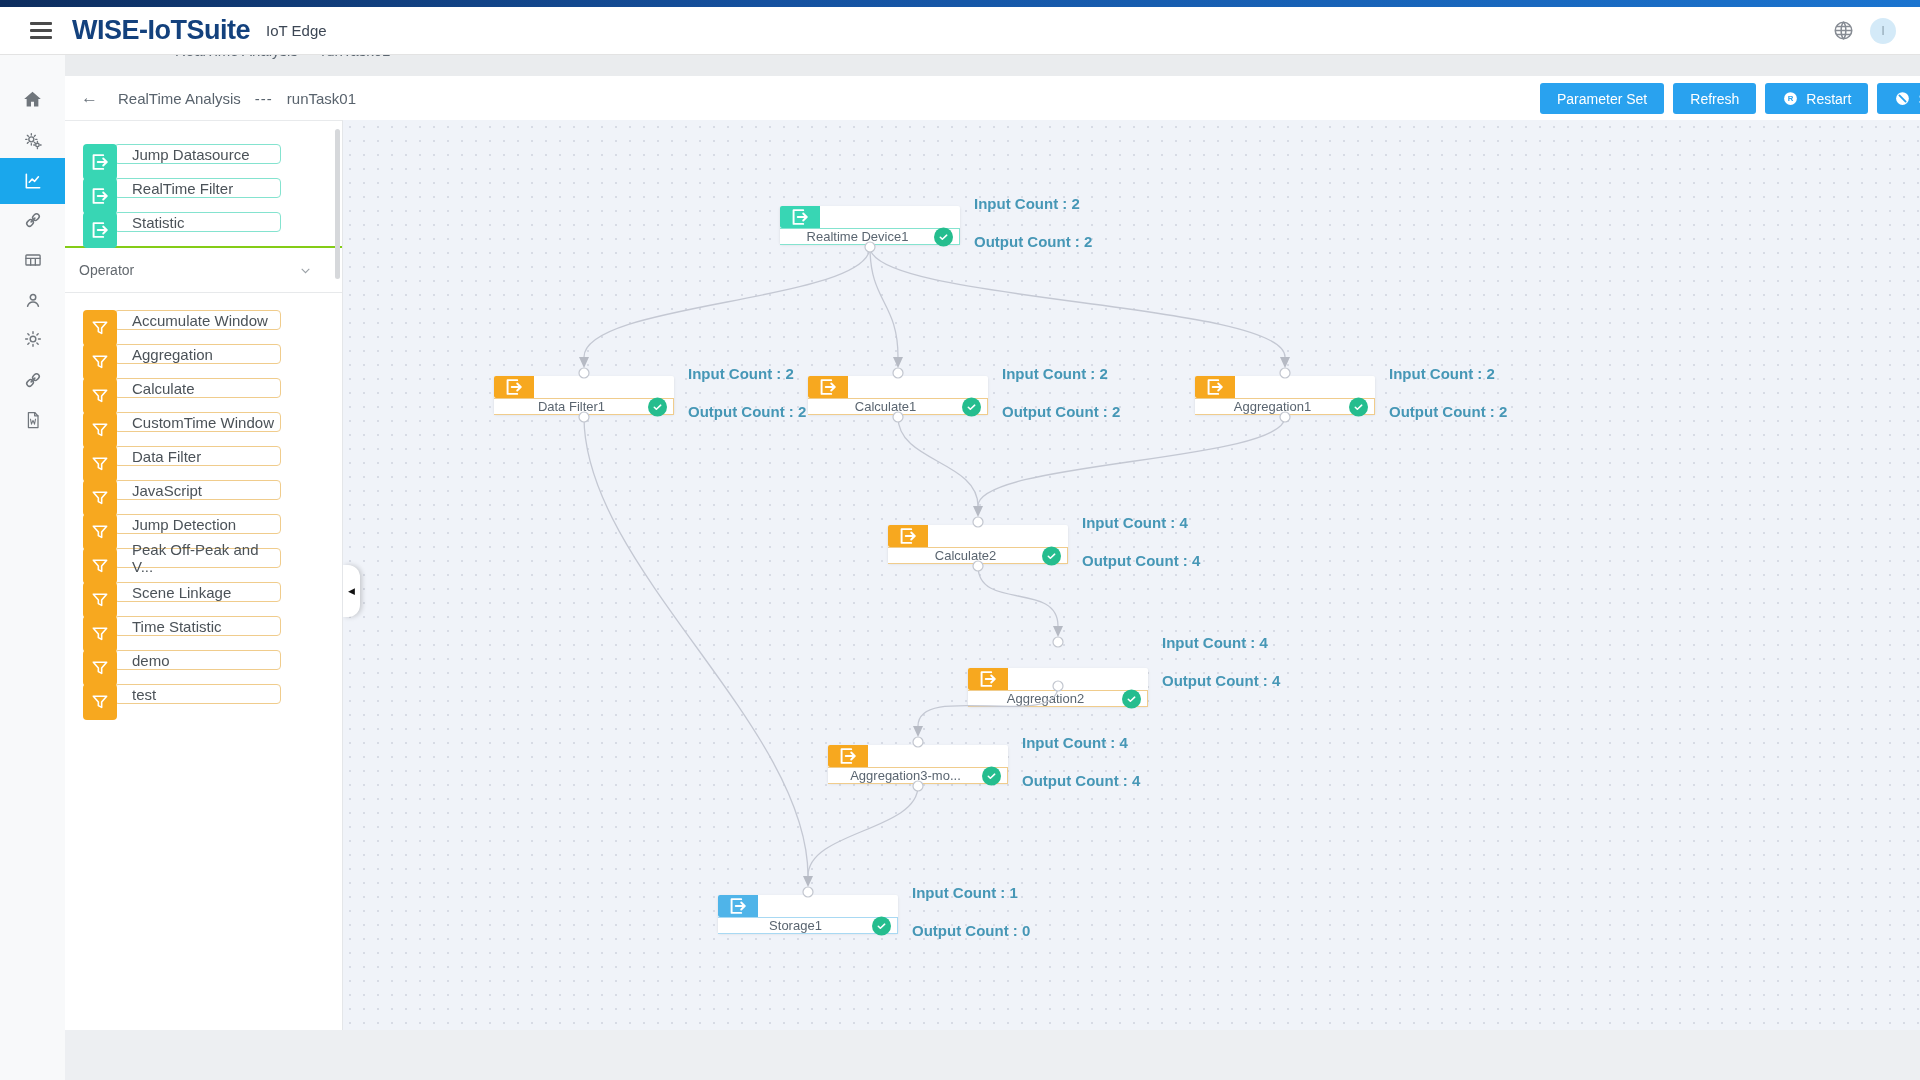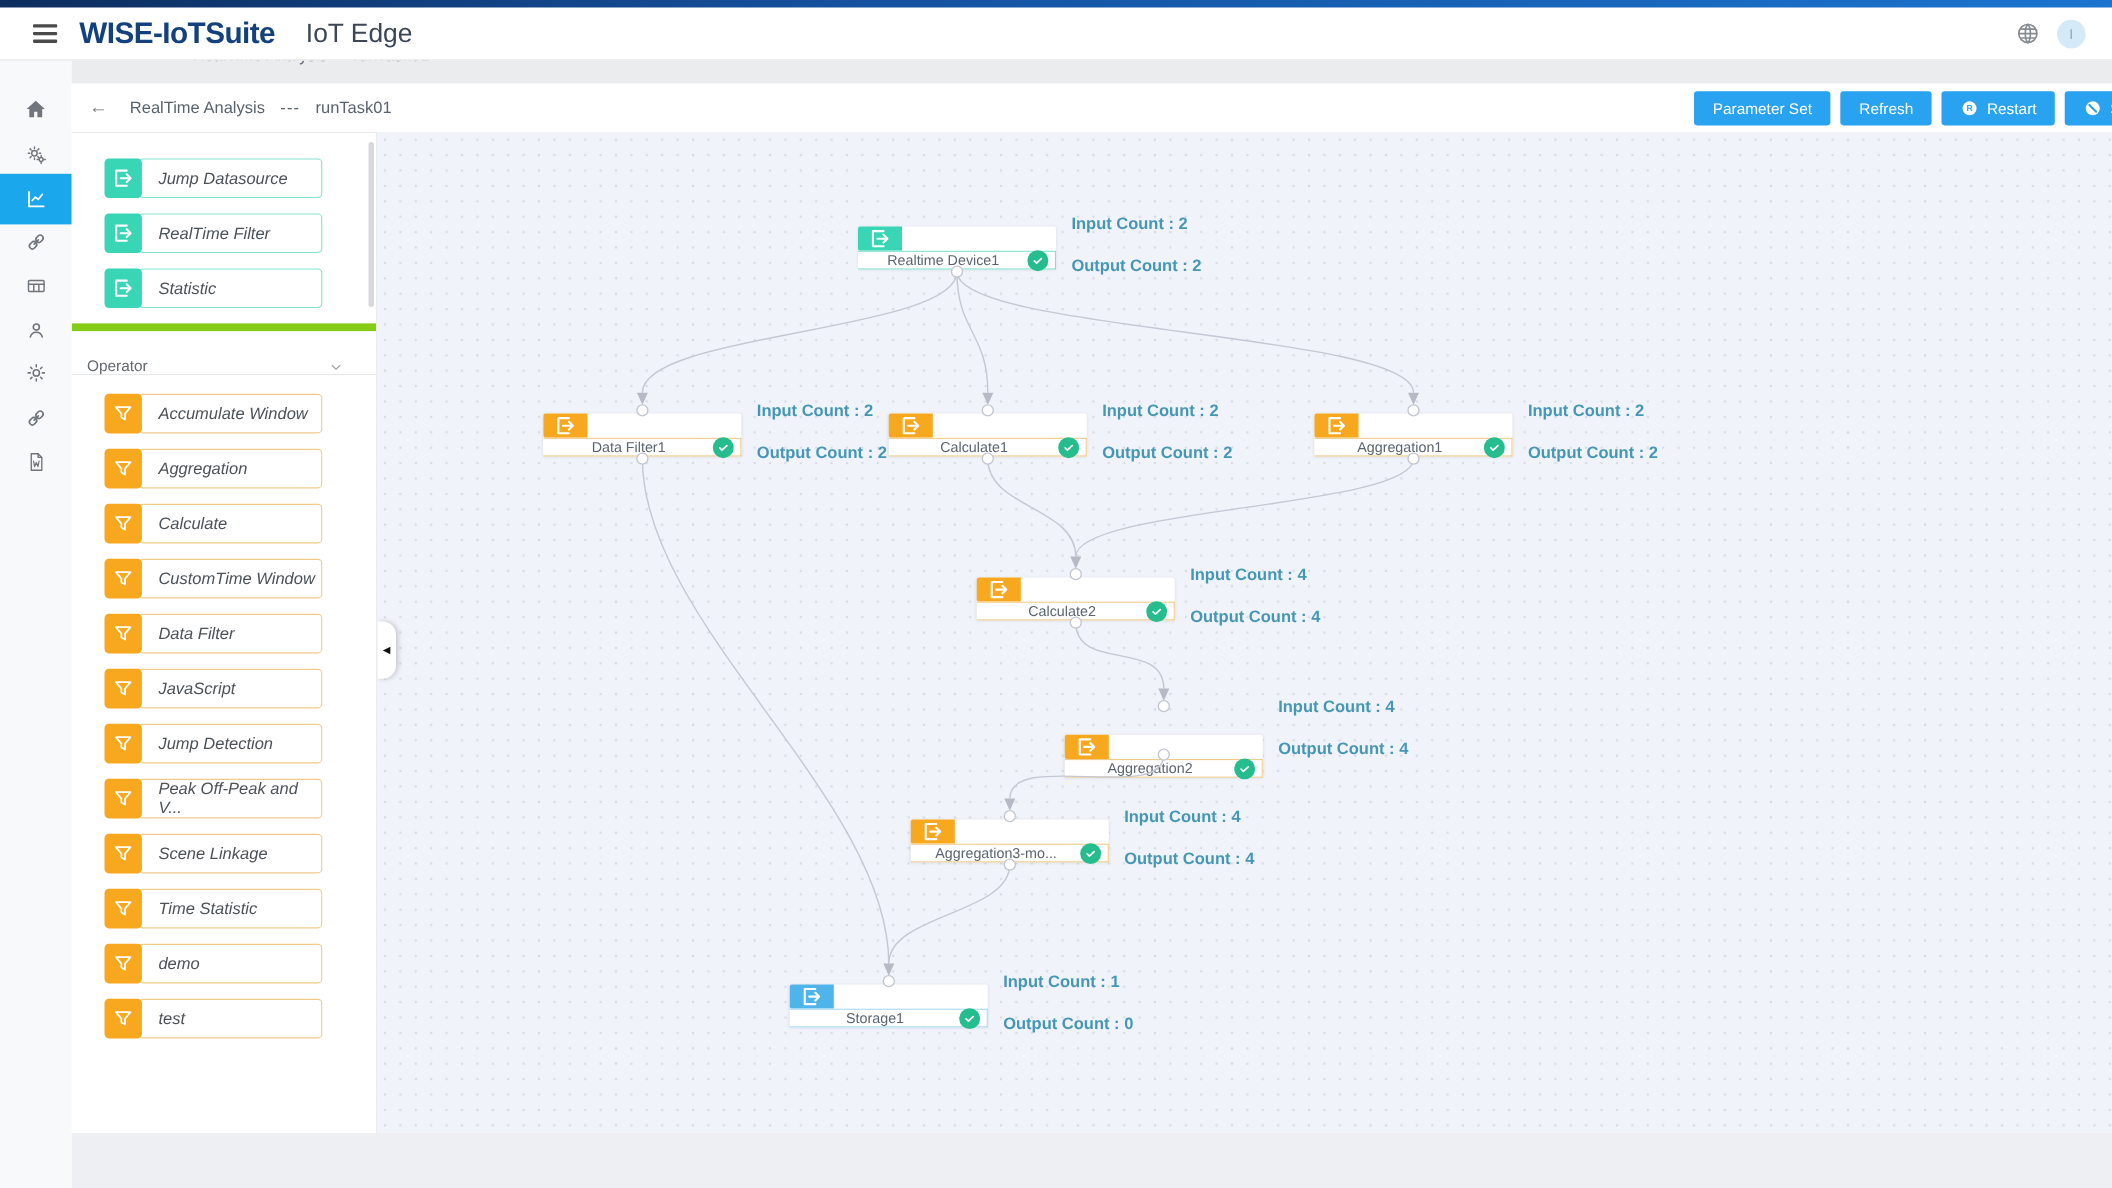--- a/index.html
+++ b/index.html
@@ -7,21 +7,21 @@
   body { position:relative; background:#fff; font-family:"Liberation Sans",sans-serif; }
 
   .topstrip { position:absolute; top:0; left:0; width:1920px; height:7px;
     background:linear-gradient(90deg,#0d2d5e 0%,#15519f 40%,#1b74cf 100%); }
 
   header { position:absolute; top:7px; left:0; width:1920px; height:48px; background:#fff;
     border-bottom:1px solid #e3e3e3; display:flex; align-items:center; z-index:30; }
   .burger { margin-left:30px; width:22px; cursor:pointer; }
   .burger i { display:block; height:2.5px; background:#4a4a4a; margin:4.5px 0; border-radius:1px; }
   .logo { margin-left:20px; font-size:27px; font-weight:bold; color:#13417d; letter-spacing:-0.5px; }
-  .appname { margin-left:28px; font-size:24px; color:#3c4654; }
+  .appname { margin-left:16px; font-size:15px; color:#3c4654; }
   .hdr-right { margin-left:auto; margin-right:24px; display:flex; align-items:center; gap:15px; }
   .globe { display:flex; }
   .avatar { width:26px; height:26px; border-radius:50%; background:#d4eaf8; color:#92a8b4;
     font-size:13px; display:flex; align-items:center; justify-content:center; }
 
   .grayband { position:absolute; top:55px; left:65px; width:1855px; height:21px; background:#eaecee; overflow:hidden; }
   .remnant { position:absolute; left:110px; top:-13px; font-size:15px; color:#5a6570; }
 
   .crumbbar { position:absolute; top:76px; left:65px; width:1855px; height:44px; background:#fff;
     display:flex; align-items:center; z-index:20; }
@@ -35,26 +35,26 @@
     font-family:"Liberation Sans",sans-serif; }
 
   #siderail { position:absolute; top:55px; left:0; width:65px; height:1025px; background:#f8f9fa; z-index:10; }
   .side-item { position:absolute; left:0; width:65px; height:40px; display:flex; align-items:center;
     justify-content:center; color:#70767c; cursor:pointer; }
   .side-item.active { height:46px; color:#fff; }
 
   #palette { position:absolute; top:120px; left:65px; width:278px; height:910px; background:#fff;
     border-right:1px solid #e4e6e9; border-top:1px solid #e8eaec; overflow:hidden; z-index:5; }
   .pal-thumb { position:absolute; right:2px; top:8px; width:5px; height:150px; background:#d6d8db; border-radius:3px; }
-  .pal-item { margin:0 0 14px 30px; width:198px; height:36px; display:flex; cursor:grab;font-style:italic; }
+  .pal-item { margin:0 0 14px 18px; width:198px; height:20px; display:flex; cursor:grab; }
   .pal-icon { width:34px; height:36px; border-radius:4px; display:flex; align-items:center; justify-content:center; z-index:2; }
   .pal-label { flex:1; margin-left:-3px; border:1px solid; border-radius:4px; background:#fff;
     display:flex; align-items:center; padding-left:17px; font-size:15px; color:#4b5258; }
-  .sec-head { border-top:7px solid #84cc16; border-bottom:1px solid #e7e9eb; height:47px;
-    display:flex; align-items:flex-end; justify-content:space-between; padding:0 30px 0 14px;
+  .sec-head { border-top:2px solid #84cc16; border-bottom:1px solid #e7e9eb; height:47px;
+    display:flex; align-items:center; justify-content:space-between; padding:0 30px 0 14px;
     font-size:14px; color:#63696f; cursor:pointer; }
   .sec-head:last-child { border-bottom:none; height:45px; }
   .sec-items { padding-top:17px; }
   .sec-items.first { padding-top:23px; }
 
   #canvas { position:absolute; top:120px; left:343px; width:1577px; height:910px;
     background-color:#f0f3f9;
     background-image:radial-gradient(circle,#d7dbe5 1.3px, transparent 1.4px);
     background-size:14px 14px; z-index:4; }
   #edgesvg { position:absolute; left:0; top:0; pointer-events:none; z-index:3; }

